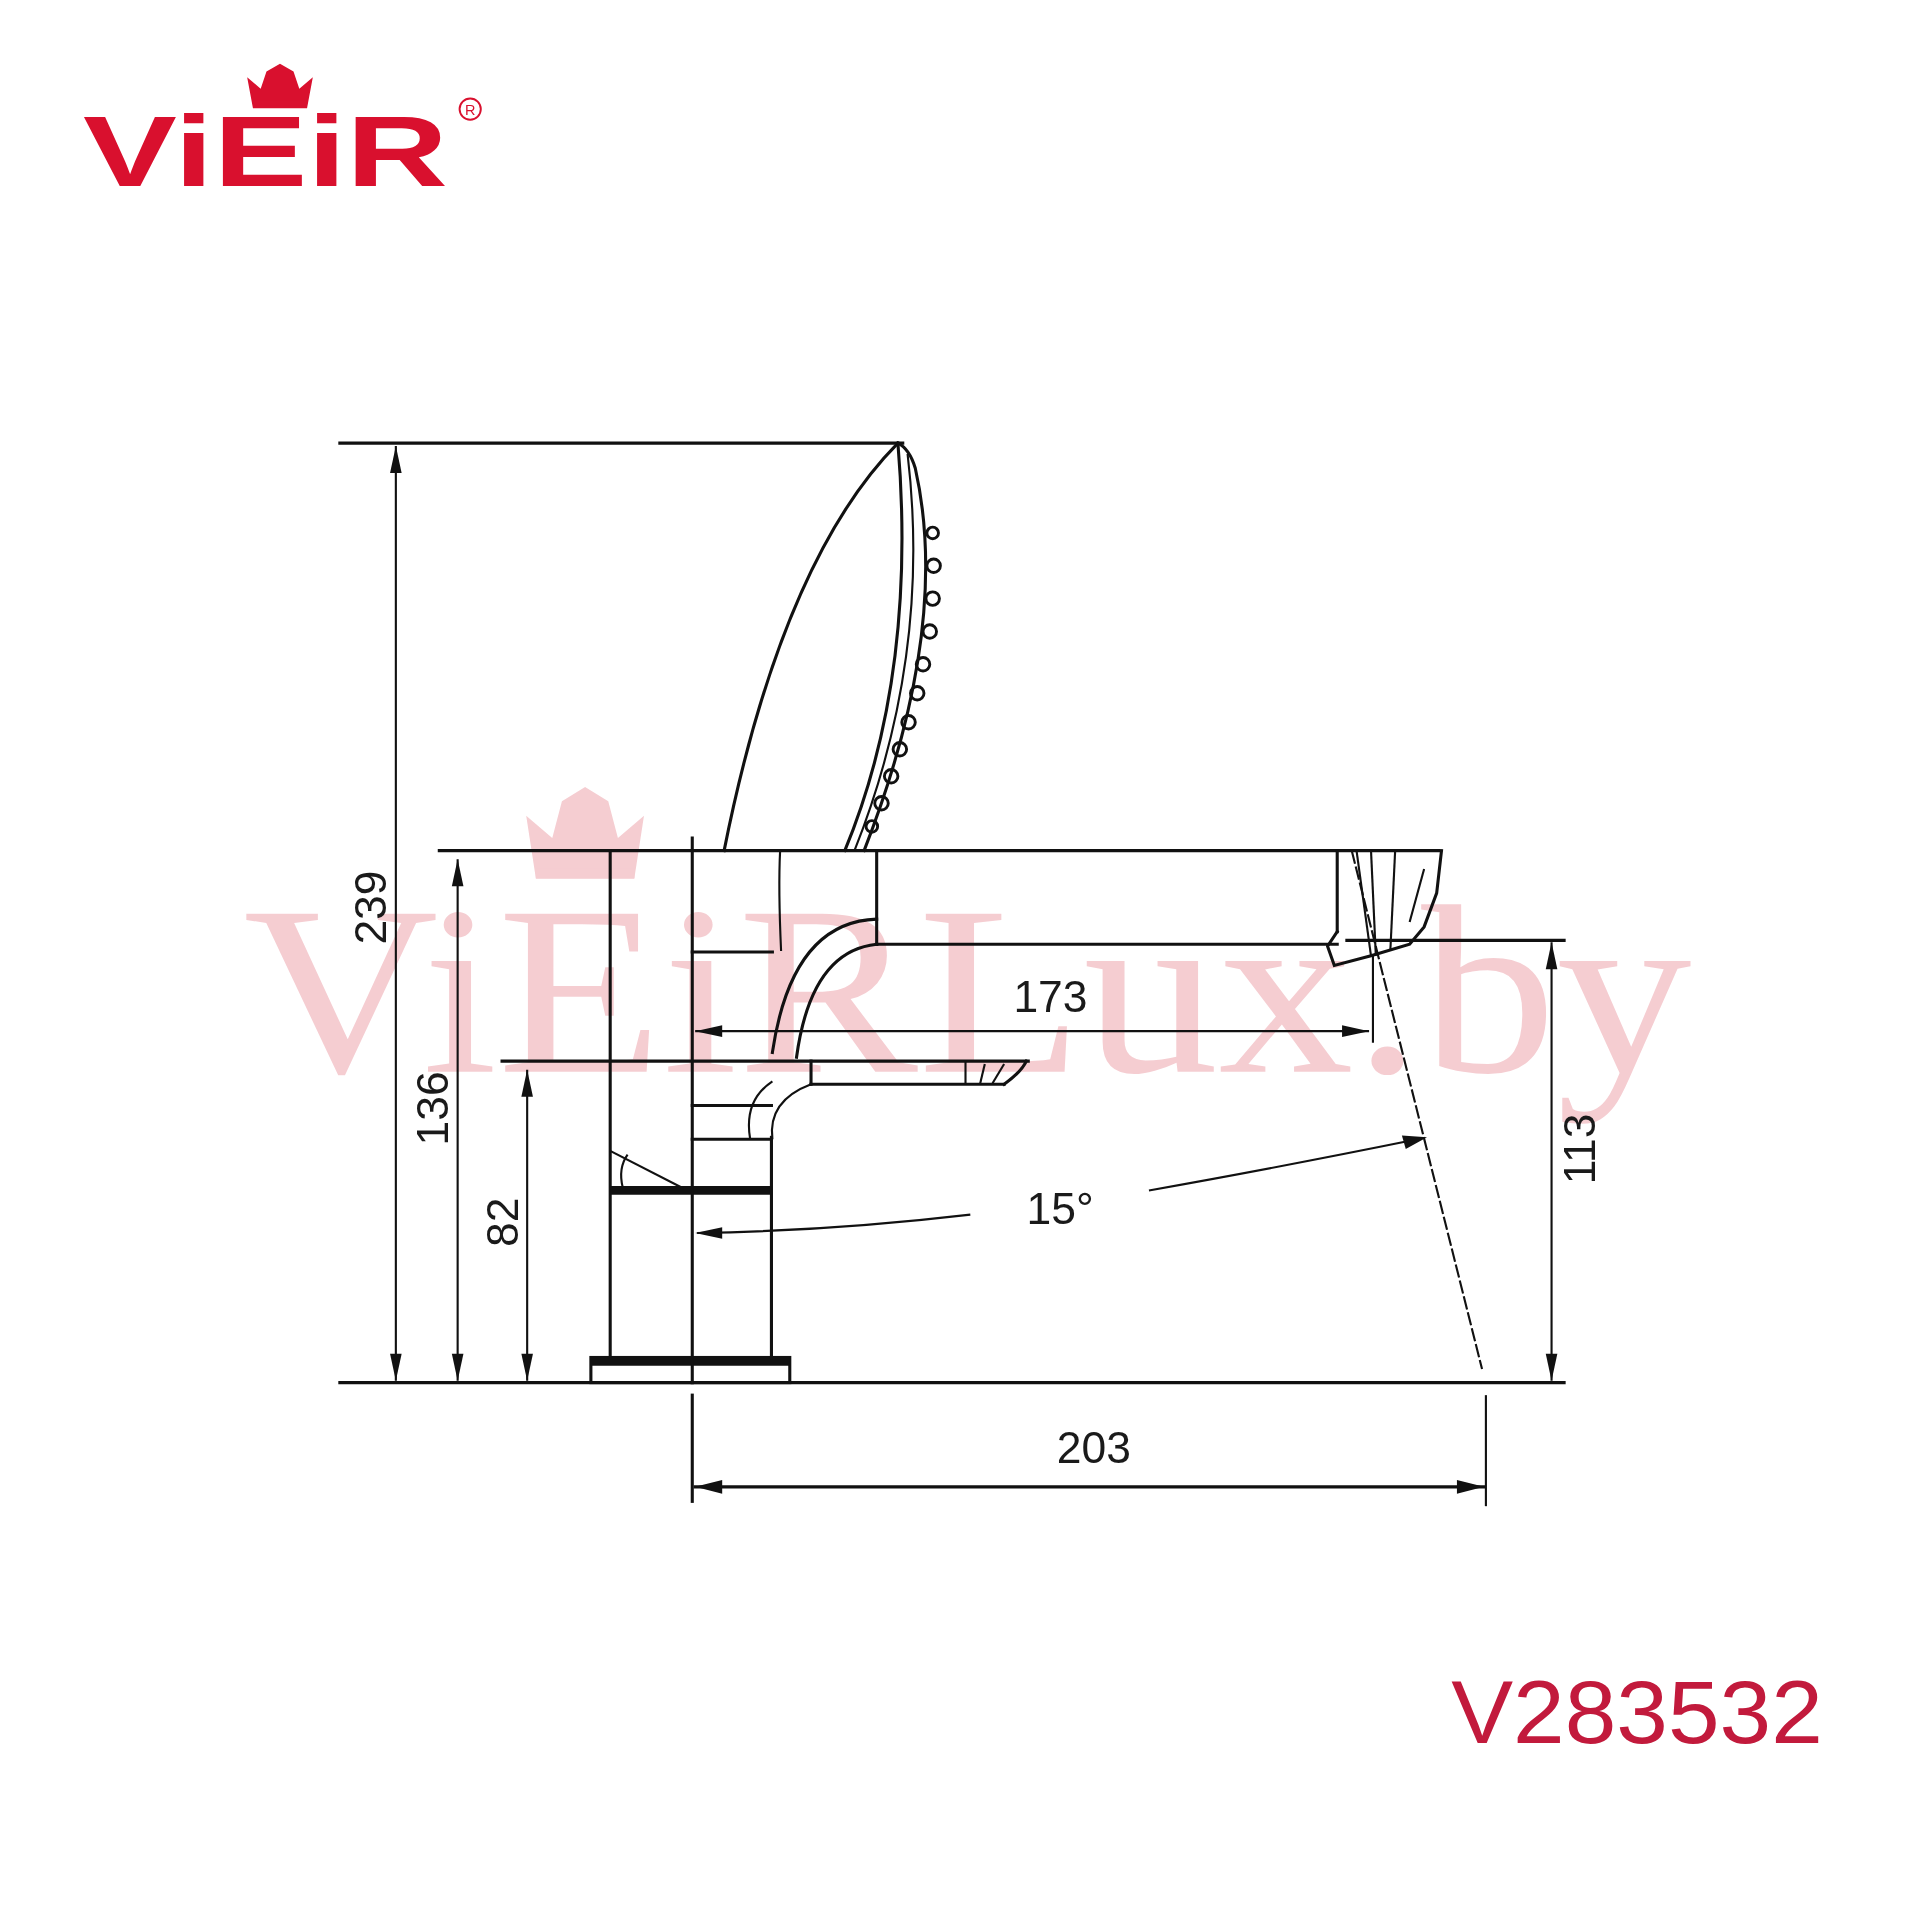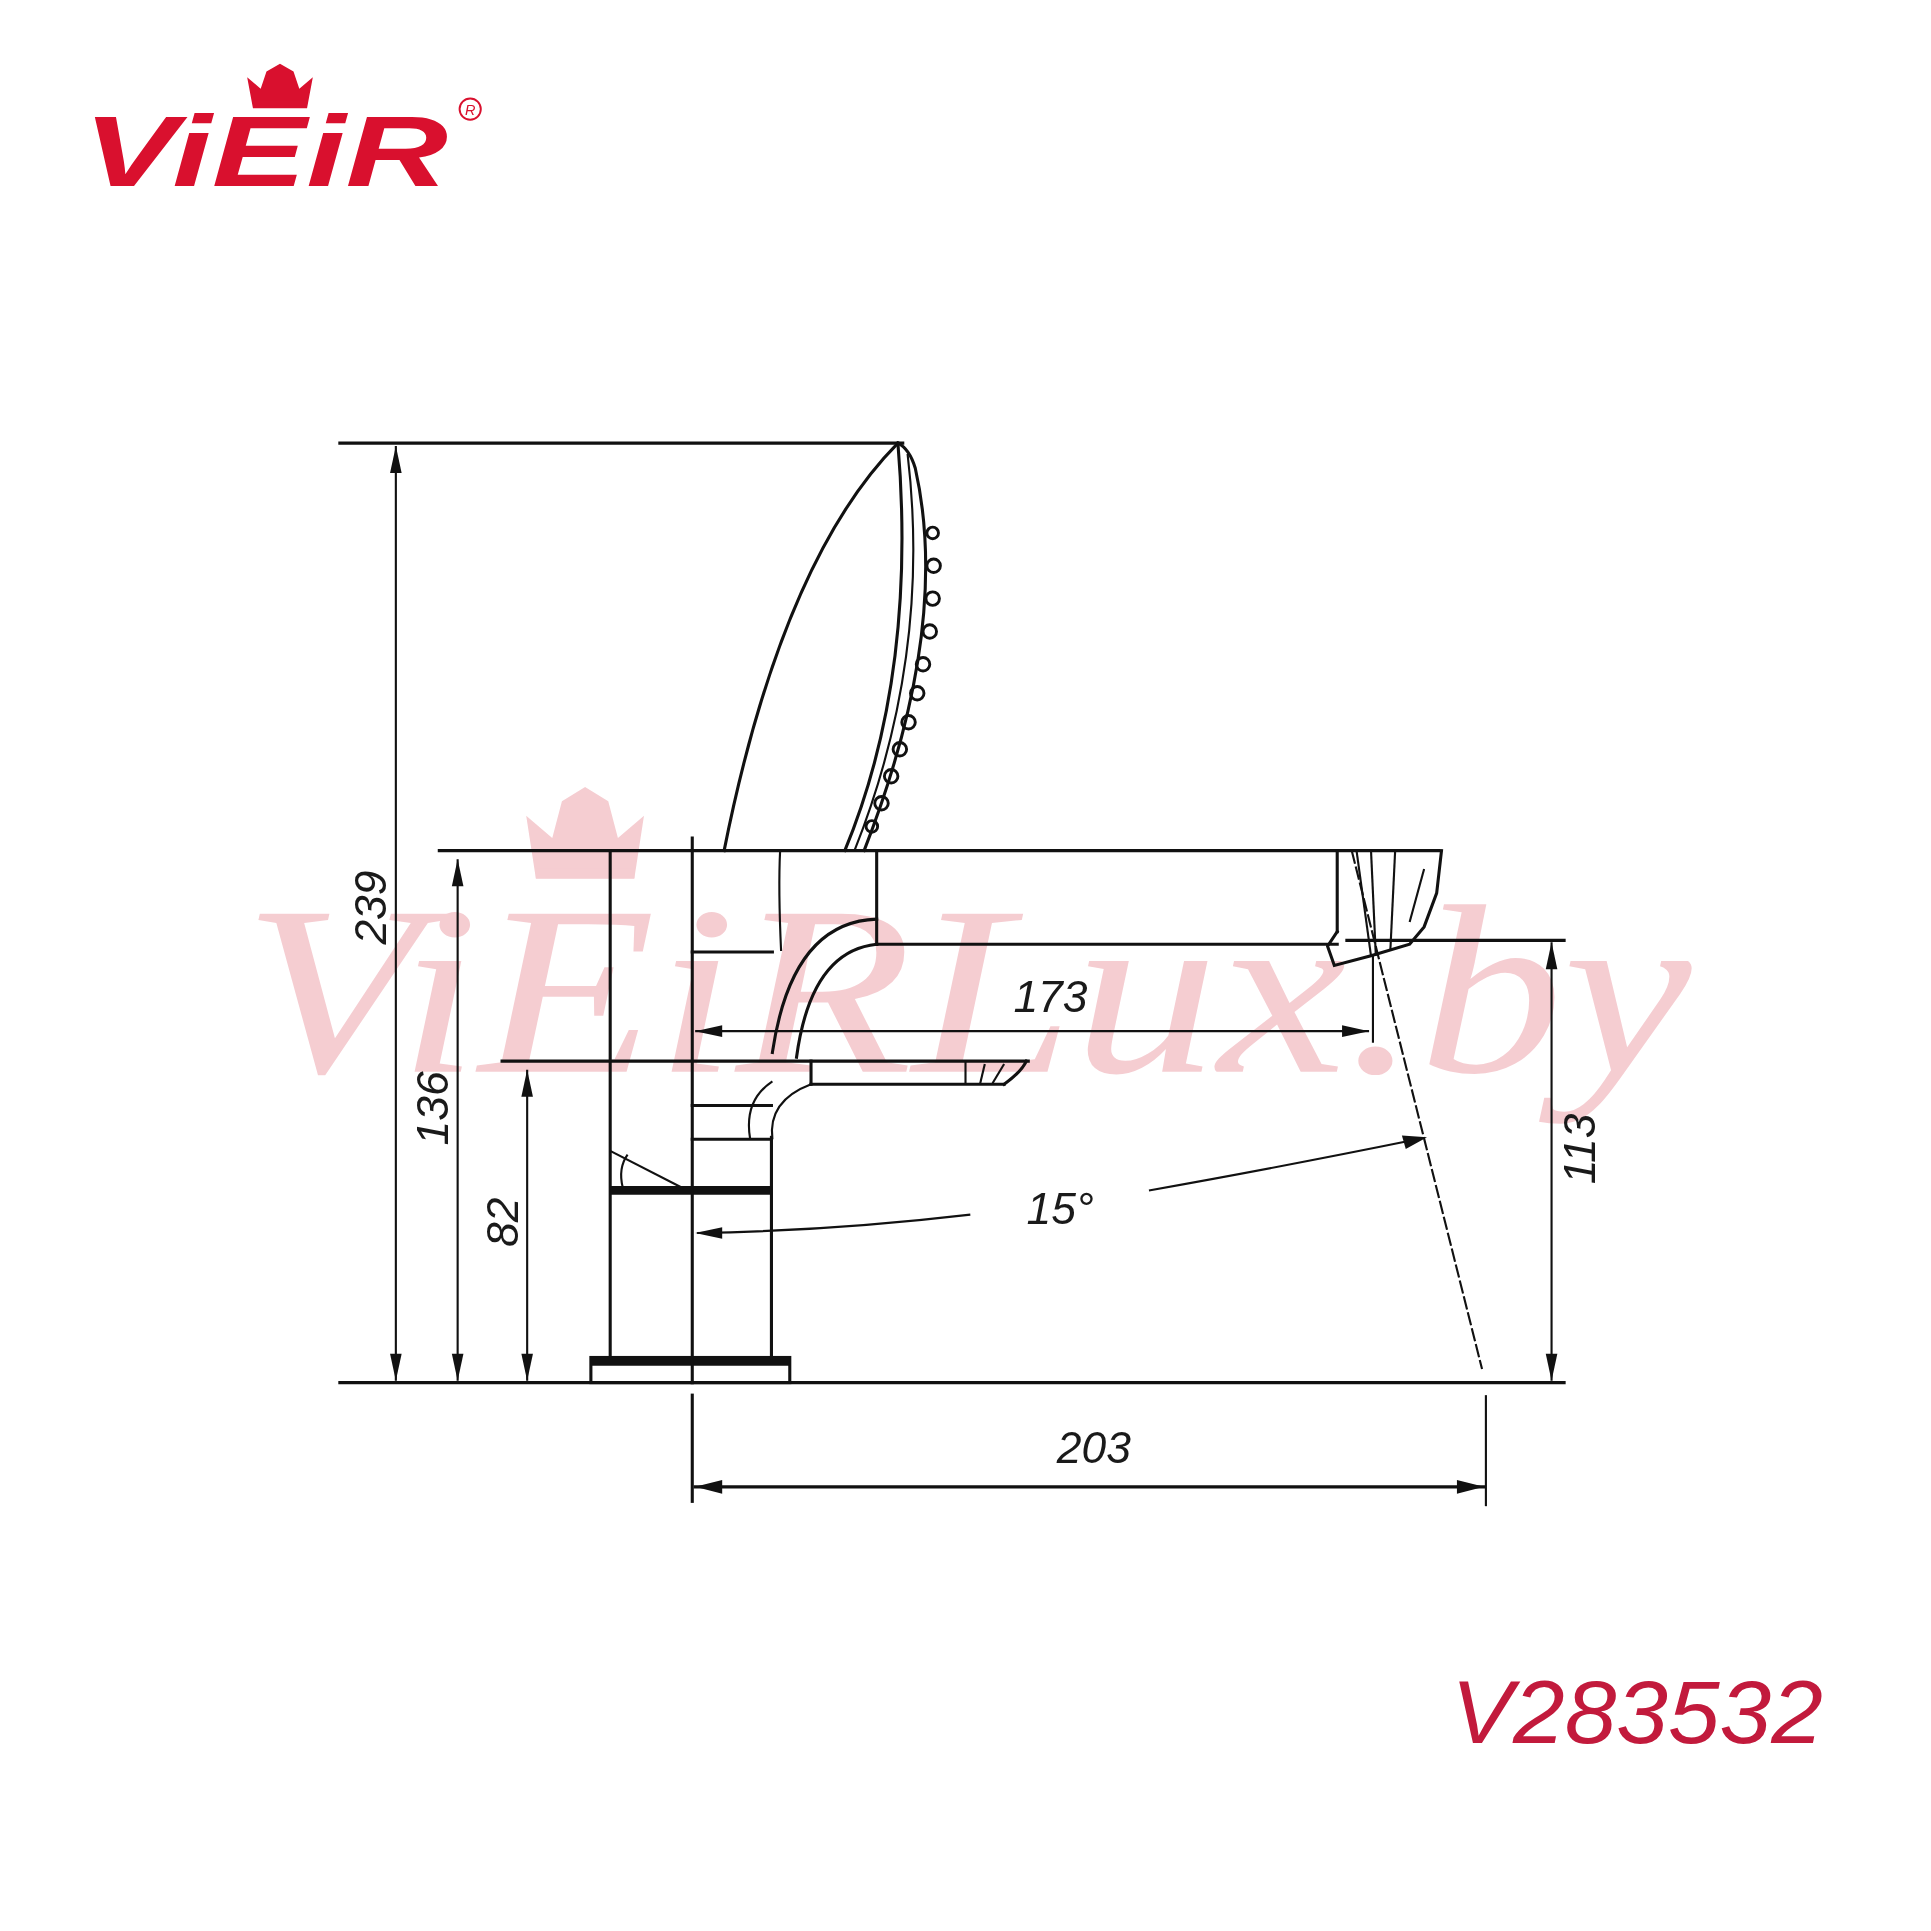--- a/index.html
+++ b/index.html
@@ -1,17 +1,17 @@
 <!DOCTYPE html>
 <html><head>
 <meta charset="utf-8">
 <style>
   html, body { margin: 0; padding: 0; background: #ffffff; }
   body { width: 1931px; height: 1931px; position: relative; overflow: hidden; font-family: "Liberation Sans", sans-serif; }
-  .canvas { position: absolute; left: 0; top: 0; width: 1931px; height: 1931px; font-style: italic; }
+  .canvas { position: absolute; left: 0; top: 0; width: 1931px; height: 1931px; }
   svg text { font-family: "Liberation Sans", sans-serif; }
   .wm-text { font-family: "Liberation Serif", serif; }
   .logo-text { font-family: "Liberation Sans", sans-serif; font-weight: bold; }
   .line { stroke: #111; stroke-width: 3.2; fill: none; stroke-linecap: square; }
   .thin { stroke: #111; stroke-width: 2.2; fill: none; }
   .thick { stroke: #111; stroke-width: 9; fill: none; }
   .dim-text { fill: #1a1a1a; font-size: 46px; }
 </style>
 </head>
 <body>

